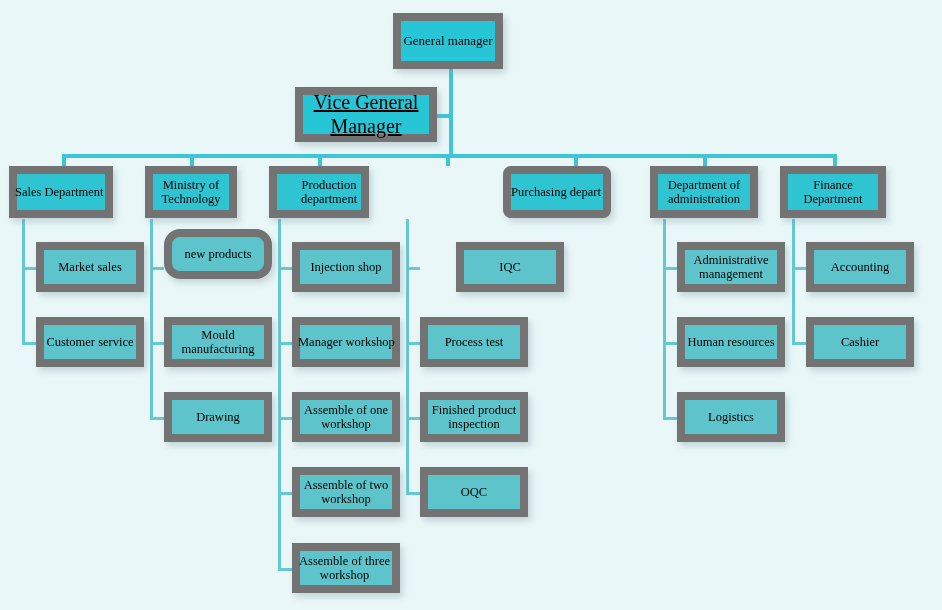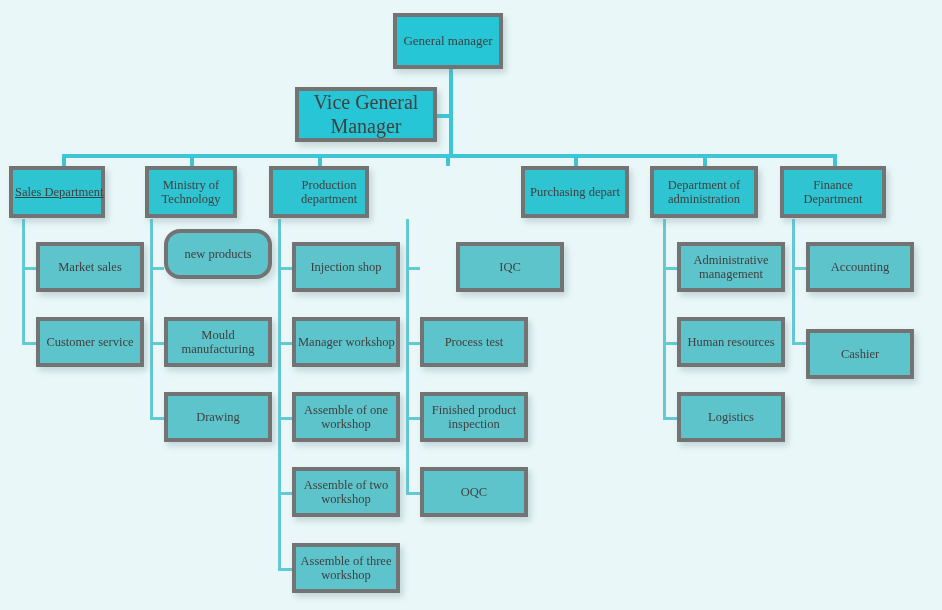--- a/index.html
+++ b/index.html
@@ -27,26 +27,26 @@
   }
   .conn.h { height: 3px; }
   .conn.v { width: 3px; }
   .conn.thick-h { height: 4px; background: #3ec6d6; }
   .conn.thick-v { width: 4px; background: #3ec6d6; }
 
   
   .node {
     position: absolute;
     box-sizing: border-box;
-    border: 4px solid #737373;
+    border: 8px solid #737373;
     display: flex;
     align-items: center;
-    justify-content: flex-start;
+    justify-content: flex-end;
     text-align: center;
-    color: #404040;
+    color: #000000;
     line-height: 1.12;
     box-shadow: 3px 4px 6px rgba(120,150,155,0.33);
     white-space: nowrap;
     overflow: visible;
   }
   .node .lbl {
     display: block;
     width: 100%;
     padding: 0 2px;
   }
@@ -116,47 +116,47 @@
   <div class="conn h" style="left:663px; top:417px; width:14px;"></div>
 
   <div class="conn v" style="left:792px; top:219px; height:125px;"></div>
   <div class="conn h" style="left:792px; top:267px; width:14px;"></div>
   <div class="conn h" style="left:792px; top:342px; width:14px;"></div>
 
   <div class="node lvl-exec" style="left:393px; top:13px; width:110px; height:56px;">
     <span class="lbl">General manager</span>
   </div>
 
-  <div class="node lvl-exec big" style="left:295px; top:87px; width:142px; height:55px;">
+  <div class="node lvl-exec big" style="left:295px; top:87px; width:142px; height:55px;text-decoration:underline;">
     <span class="lbl">
       <span>Vice General</span><br>
       <span>Manager</span>
     </span>
   </div>
 
-  <div class="node lvl-dept" style="left:9px; top:166px; width:96px; height:52px;text-decoration:underline;">
+  <div class="node lvl-dept" style="left:9px; top:166px; width:104px; height:52px;">
     <span class="lbl">Sales Department</span>
   </div>
 
   <div class="node lvl-dept" style="left:145px; top:166px; width:92px; height:52px;">
     <span class="lbl">
       <span>Ministry of</span><br>
       <span>Technology</span>
     </span>
   </div>
 
   <div class="node lvl-dept" style="left:269px; top:166px; width:100px; height:52px;padding-left:20px;">
     <span class="lbl">
       <span>Production</span><br>
       <span>department</span>
     </span>
   </div>
 
 
-  <div class="node lvl-dept" style="left:521px; top:166px; width:108px; height:52px;">
+  <div class="node lvl-dept" style="left:503px; top:166px; width:108px; height:52px;border-radius:8px;">
     <span class="lbl">Purchasing depart</span>
   </div>
 
   <div class="node lvl-dept" style="left:650px; top:166px; width:108px; height:52px;">
     <span class="lbl">
       <span>Department of</span><br>
       <span>administration</span>
     </span>
   </div>
 
@@ -237,17 +237,17 @@
   <div class="node lvl-sub" style="left:677px; top:317px; width:108px; height:50px;">
     <span class="lbl">Human resources</span>
   </div>
   <div class="node lvl-sub" style="left:677px; top:392px; width:108px; height:50px;">
     <span class="lbl">Logistics</span>
   </div>
 
   <div class="node lvl-sub" style="left:806px; top:242px; width:108px; height:50px;">
     <span class="lbl">Accounting</span>
   </div>
-  <div class="node lvl-sub" style="left:806px; top:329px; width:108px; height:50px;">
+  <div class="node lvl-sub" style="left:806px; top:317px; width:108px; height:50px;">
     <span class="lbl">Cashier</span>
   </div>
 
 </div>
 
 </body></html>

